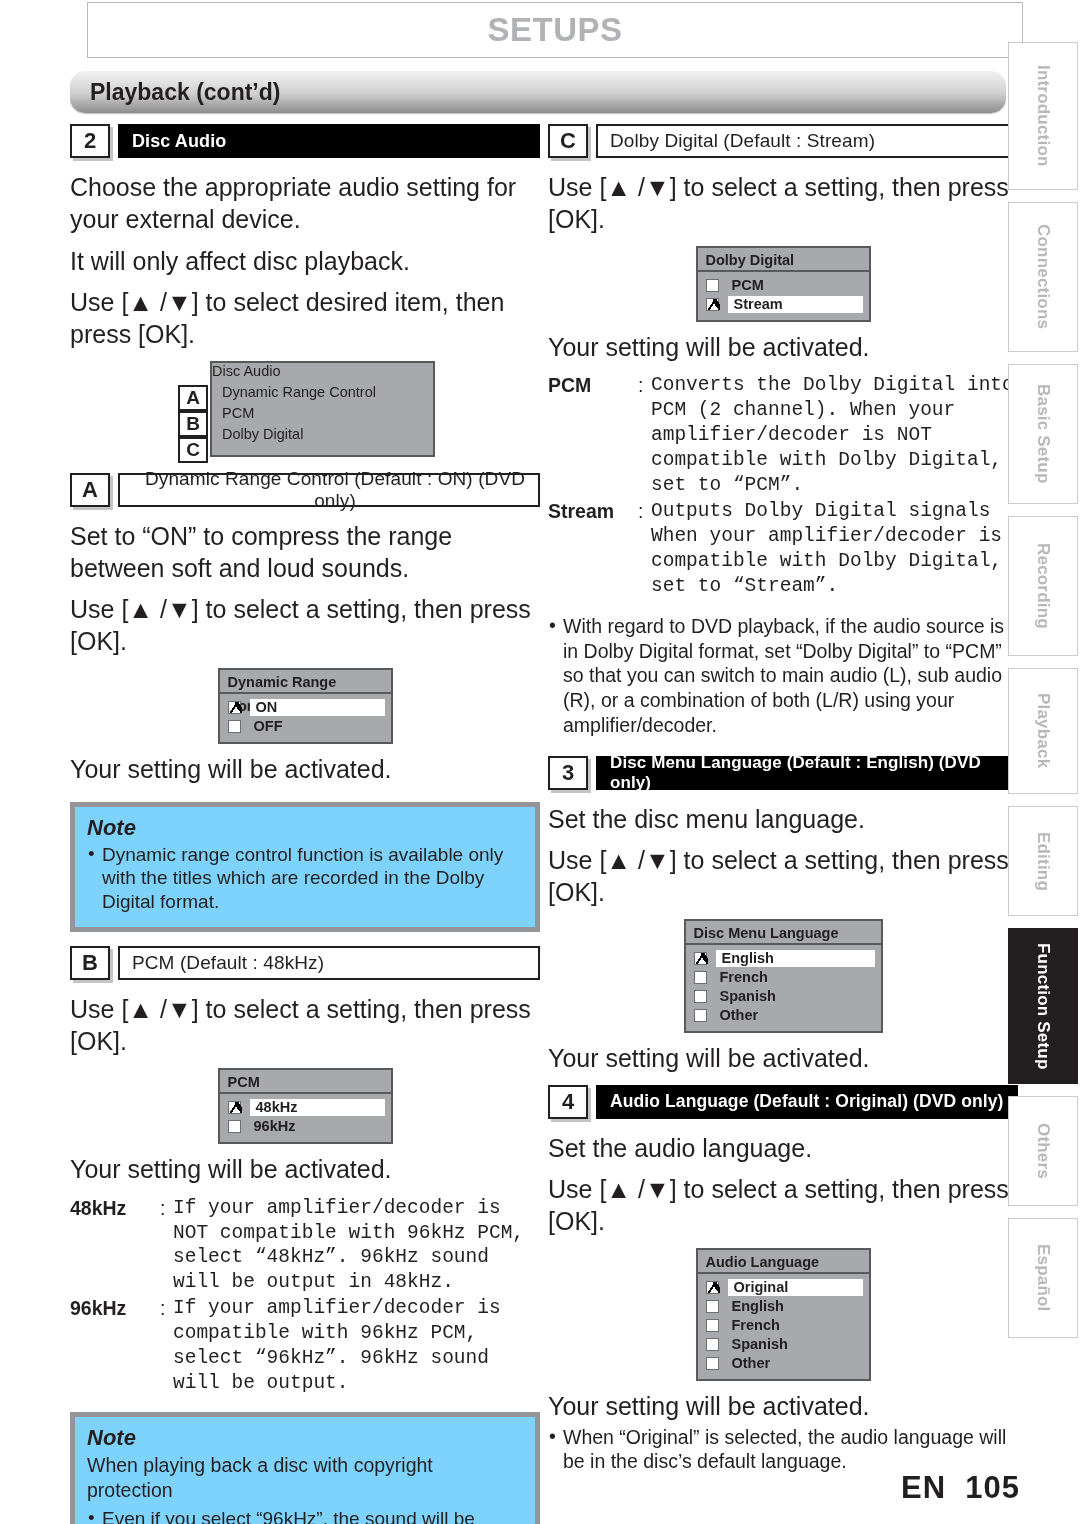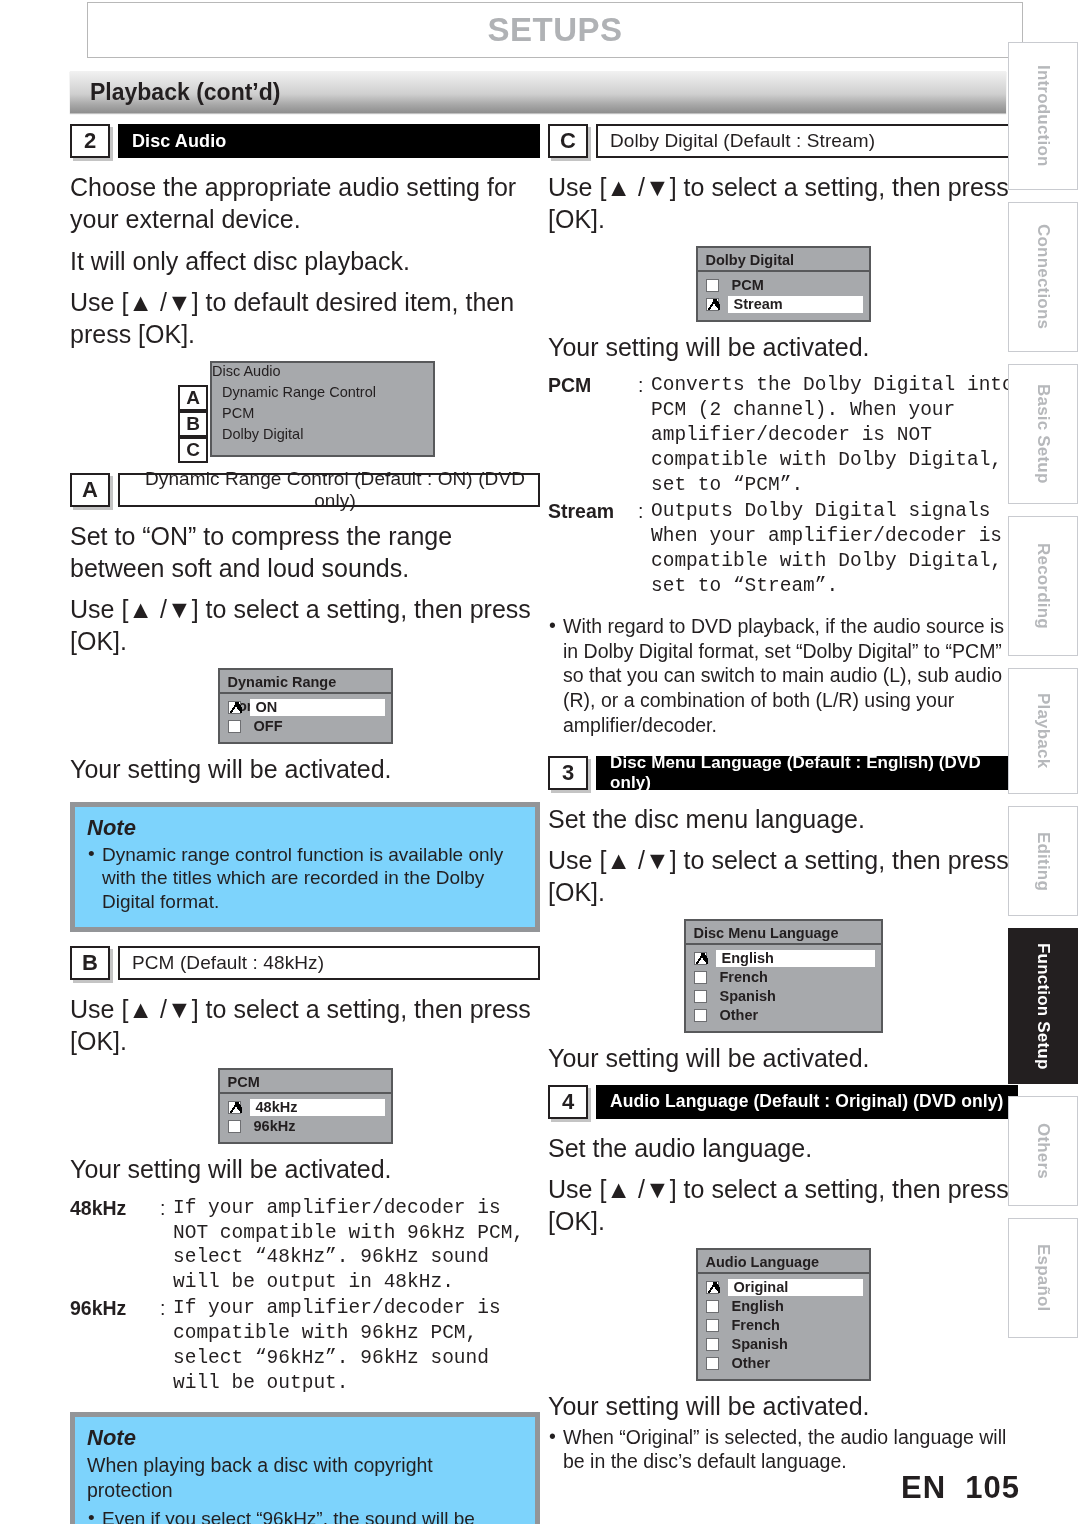--- a/index.html
+++ b/index.html
@@ -22,21 +22,21 @@
   }
   .setups-text {
     position:absolute; left:0; top:0; width:100%; height:100%;
     display:flex; align-items:center; justify-content:center;
     font-size:33px; font-weight:bold; letter-spacing:.5px;
     color:#b0b2b5;
   }
 
   .section-bar {
     position:absolute; left:70px; top:71px; width:936px; height:42px;
-    border-radius:0;
+    border-radius:15px;
     background:linear-gradient(to bottom,#f2f2f2 0%,#e0e0e0 28%,#cfcfcf 55%,#a8a8a8 80%,#8e8e8e 100%);
     box-shadow:0 1px 1px rgba(0,0,0,.25);
   }
   .section-bar-label {
     position:absolute; left:20px; top:50%; transform:translateY(-50%);
     font-size:23px; font-weight:bold; color:#231f20;
   }
 
   
   .col { position:absolute; top:124px; width:470px; }
@@ -158,21 +158,21 @@
   <div class="col col-left">
 
     <div class="numhdr">
       <div class="chip">2</div>
       <div class="bar">
           <span>Disc Audio</span>
         </div>
     </div>
     <p class="t">Choose the appropriate audio setting for your external device.</p>
     <p class="t b">It will only affect disc playback.</p>
-    <p class="t b">Use [▲ /▼] to default desired item, then press [OK].</p>
+    <p class="t b">Use [▲ /▼] to select desired item, then press [OK].</p>
 
     <div style="position:relative;height:104px;margin:4px 0 8px 0;">
       <div style="position:absolute;left:140px;top:0;width:225px;border:2px solid #58595b;background:#a7a9ac;font-size:14.5px;">
         <div class="osd-title">Disc Audio</div>
         <div class="osd-body" style="padding:5px 0 8px 0;">
           <div class="row hl arrow" style="height:21px;padding-left:6px;">
             <span class="lbl" style="margin-right:0;padding-left:4px;">Dynamic Range Control</span>
             <span class="arrowtri"></span>
           </div>
           <div class="row" style="height:21px;padding-left:6px;">

